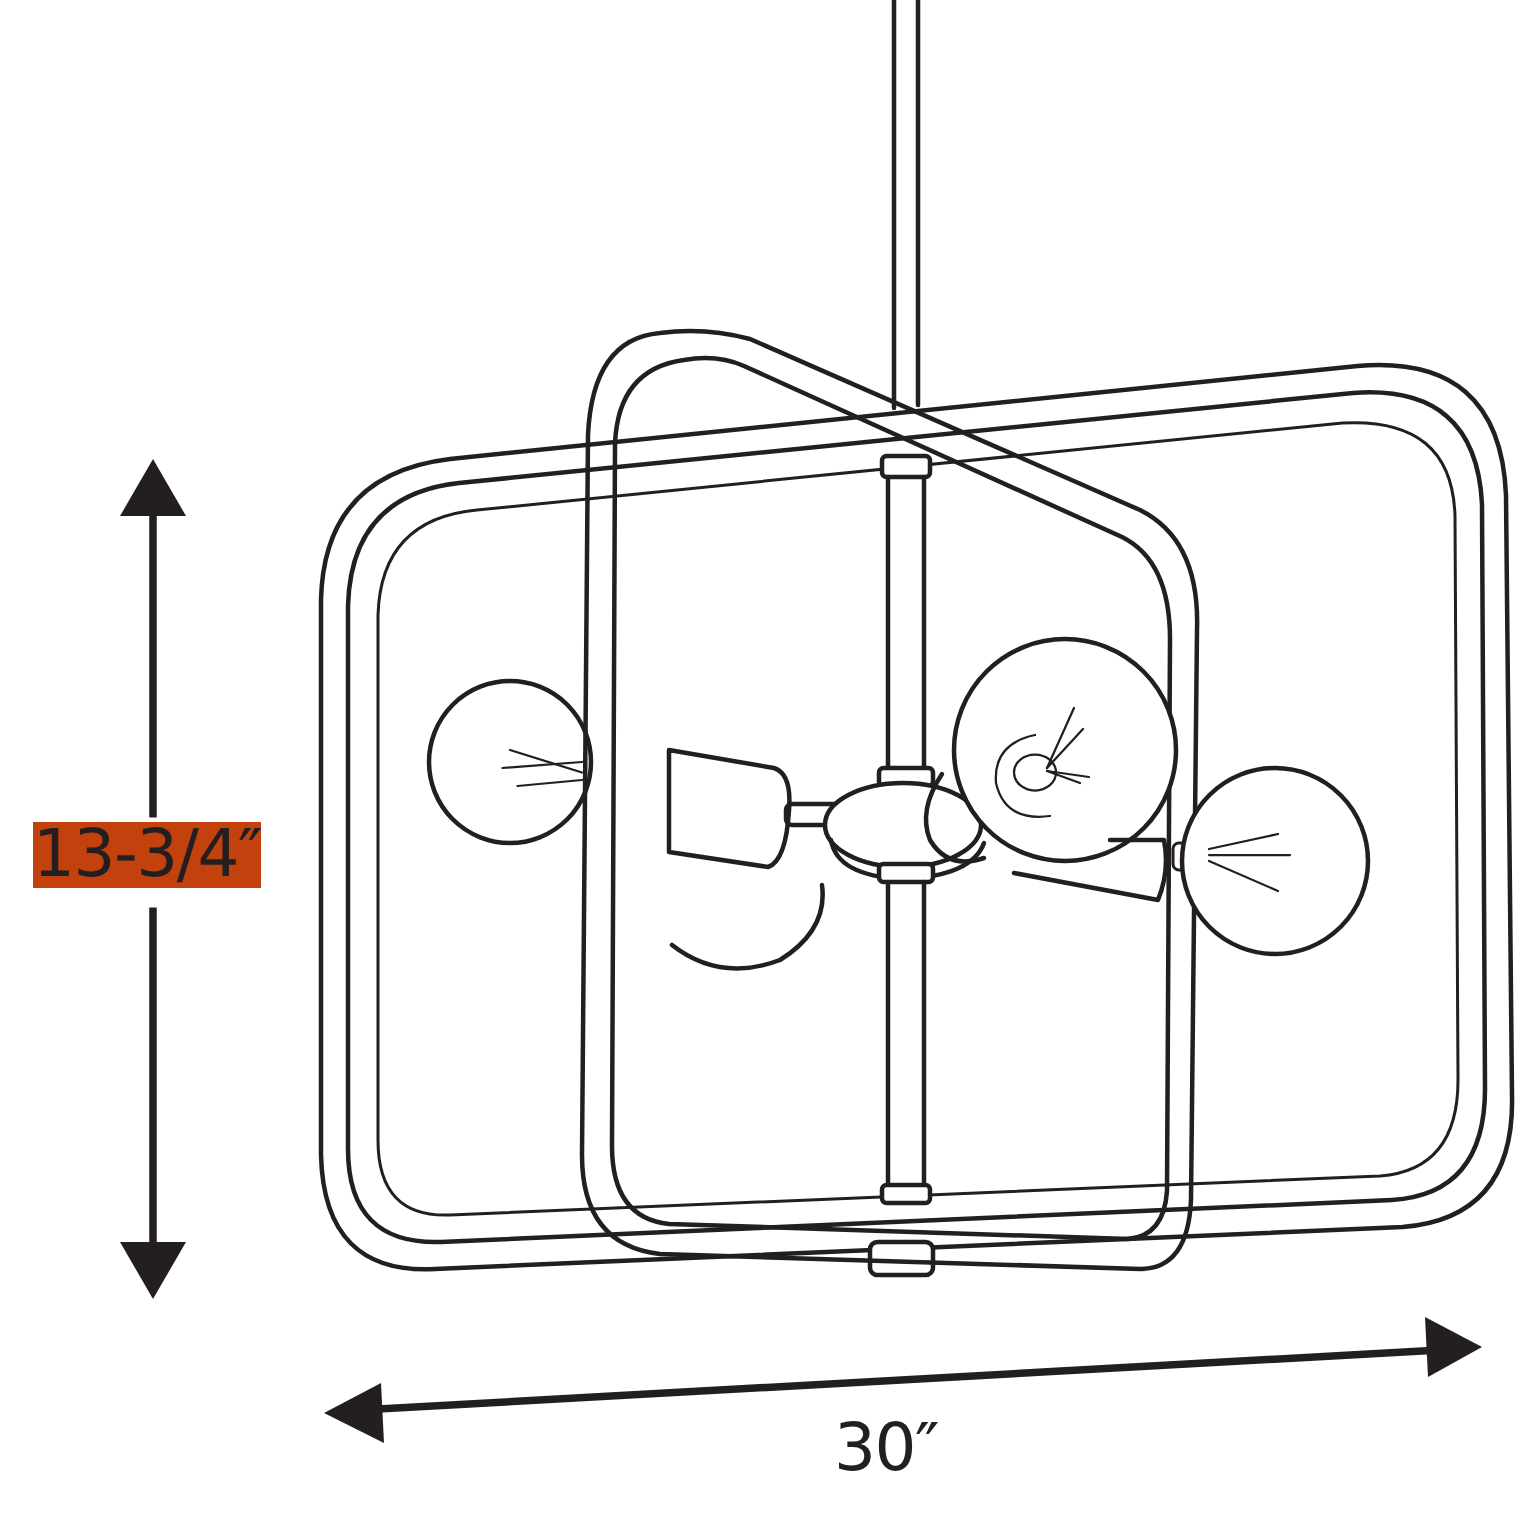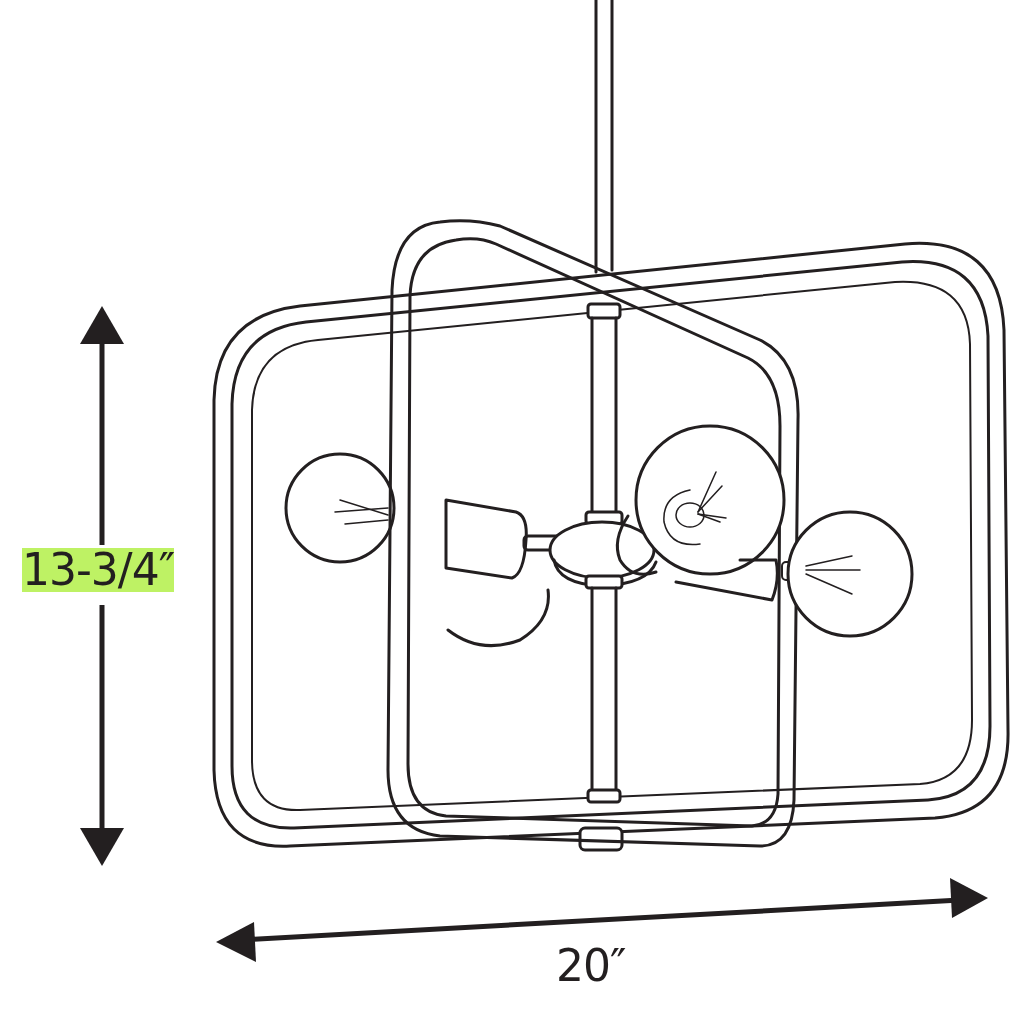--- a/index.html
+++ b/index.html
@@ -1,18 +1,18 @@
 <!DOCTYPE html>
 <html><head>
 <meta charset="utf-8">
 <style>
   html, body { margin: 0; padding: 0; background: #ffffff; }
   body { width: 1024px; height: 1024px; position: relative; overflow: hidden; font-family: "Liberation Sans", sans-serif; }
   svg#drawing { position: absolute; left: 0; top: 0; }
-  .dim-label { position: absolute; color: #231f20; font-family: "DejaVu Sans", sans-serif; font-size: 44px; letter-spacing: -1px; background: #bef264; line-height: 1; }
+  .dim-label { position: absolute; color: #231f20; font-family: "DejaVu Sans", sans-serif; font-size: 44px; letter-spacing: -1px; background: #c2410c; line-height: 1; }
   #height-label { left: 22px; top: 548px; }
   #width-label { left: 556px; top: 944px; background: transparent; }
 </style>
 </head>
 <body>
 
 <svg id="drawing" width="1024" height="1024" viewBox="0 0 1024 1024" xmlns="http://www.w3.org/2000/svg">
   <g fill="none" stroke="#231f20" stroke-width="3" stroke-linejoin="round" stroke-linecap="round">
 
     <g>
@@ -88,13 +88,13 @@
     <polygon points="102,866 80,828 124,828" stroke="none"></polygon>
   </g>
   <g stroke="#231f20" stroke-width="5" fill="#231f20">
     <line x1="240" y1="940" x2="960" y2="900"></line>
     <polygon points="216,942 254,922 256,962" stroke="none"></polygon>
     <polygon points="988,898 950,878 952,918" stroke="none"></polygon>
   </g>
 </svg>
 
 <div id="height-label" class="dim-label">13-3/4″</div>
-<div id="width-label" class="dim-label">20″</div>
+<div id="width-label" class="dim-label">30″</div>
 
 </body></html>

